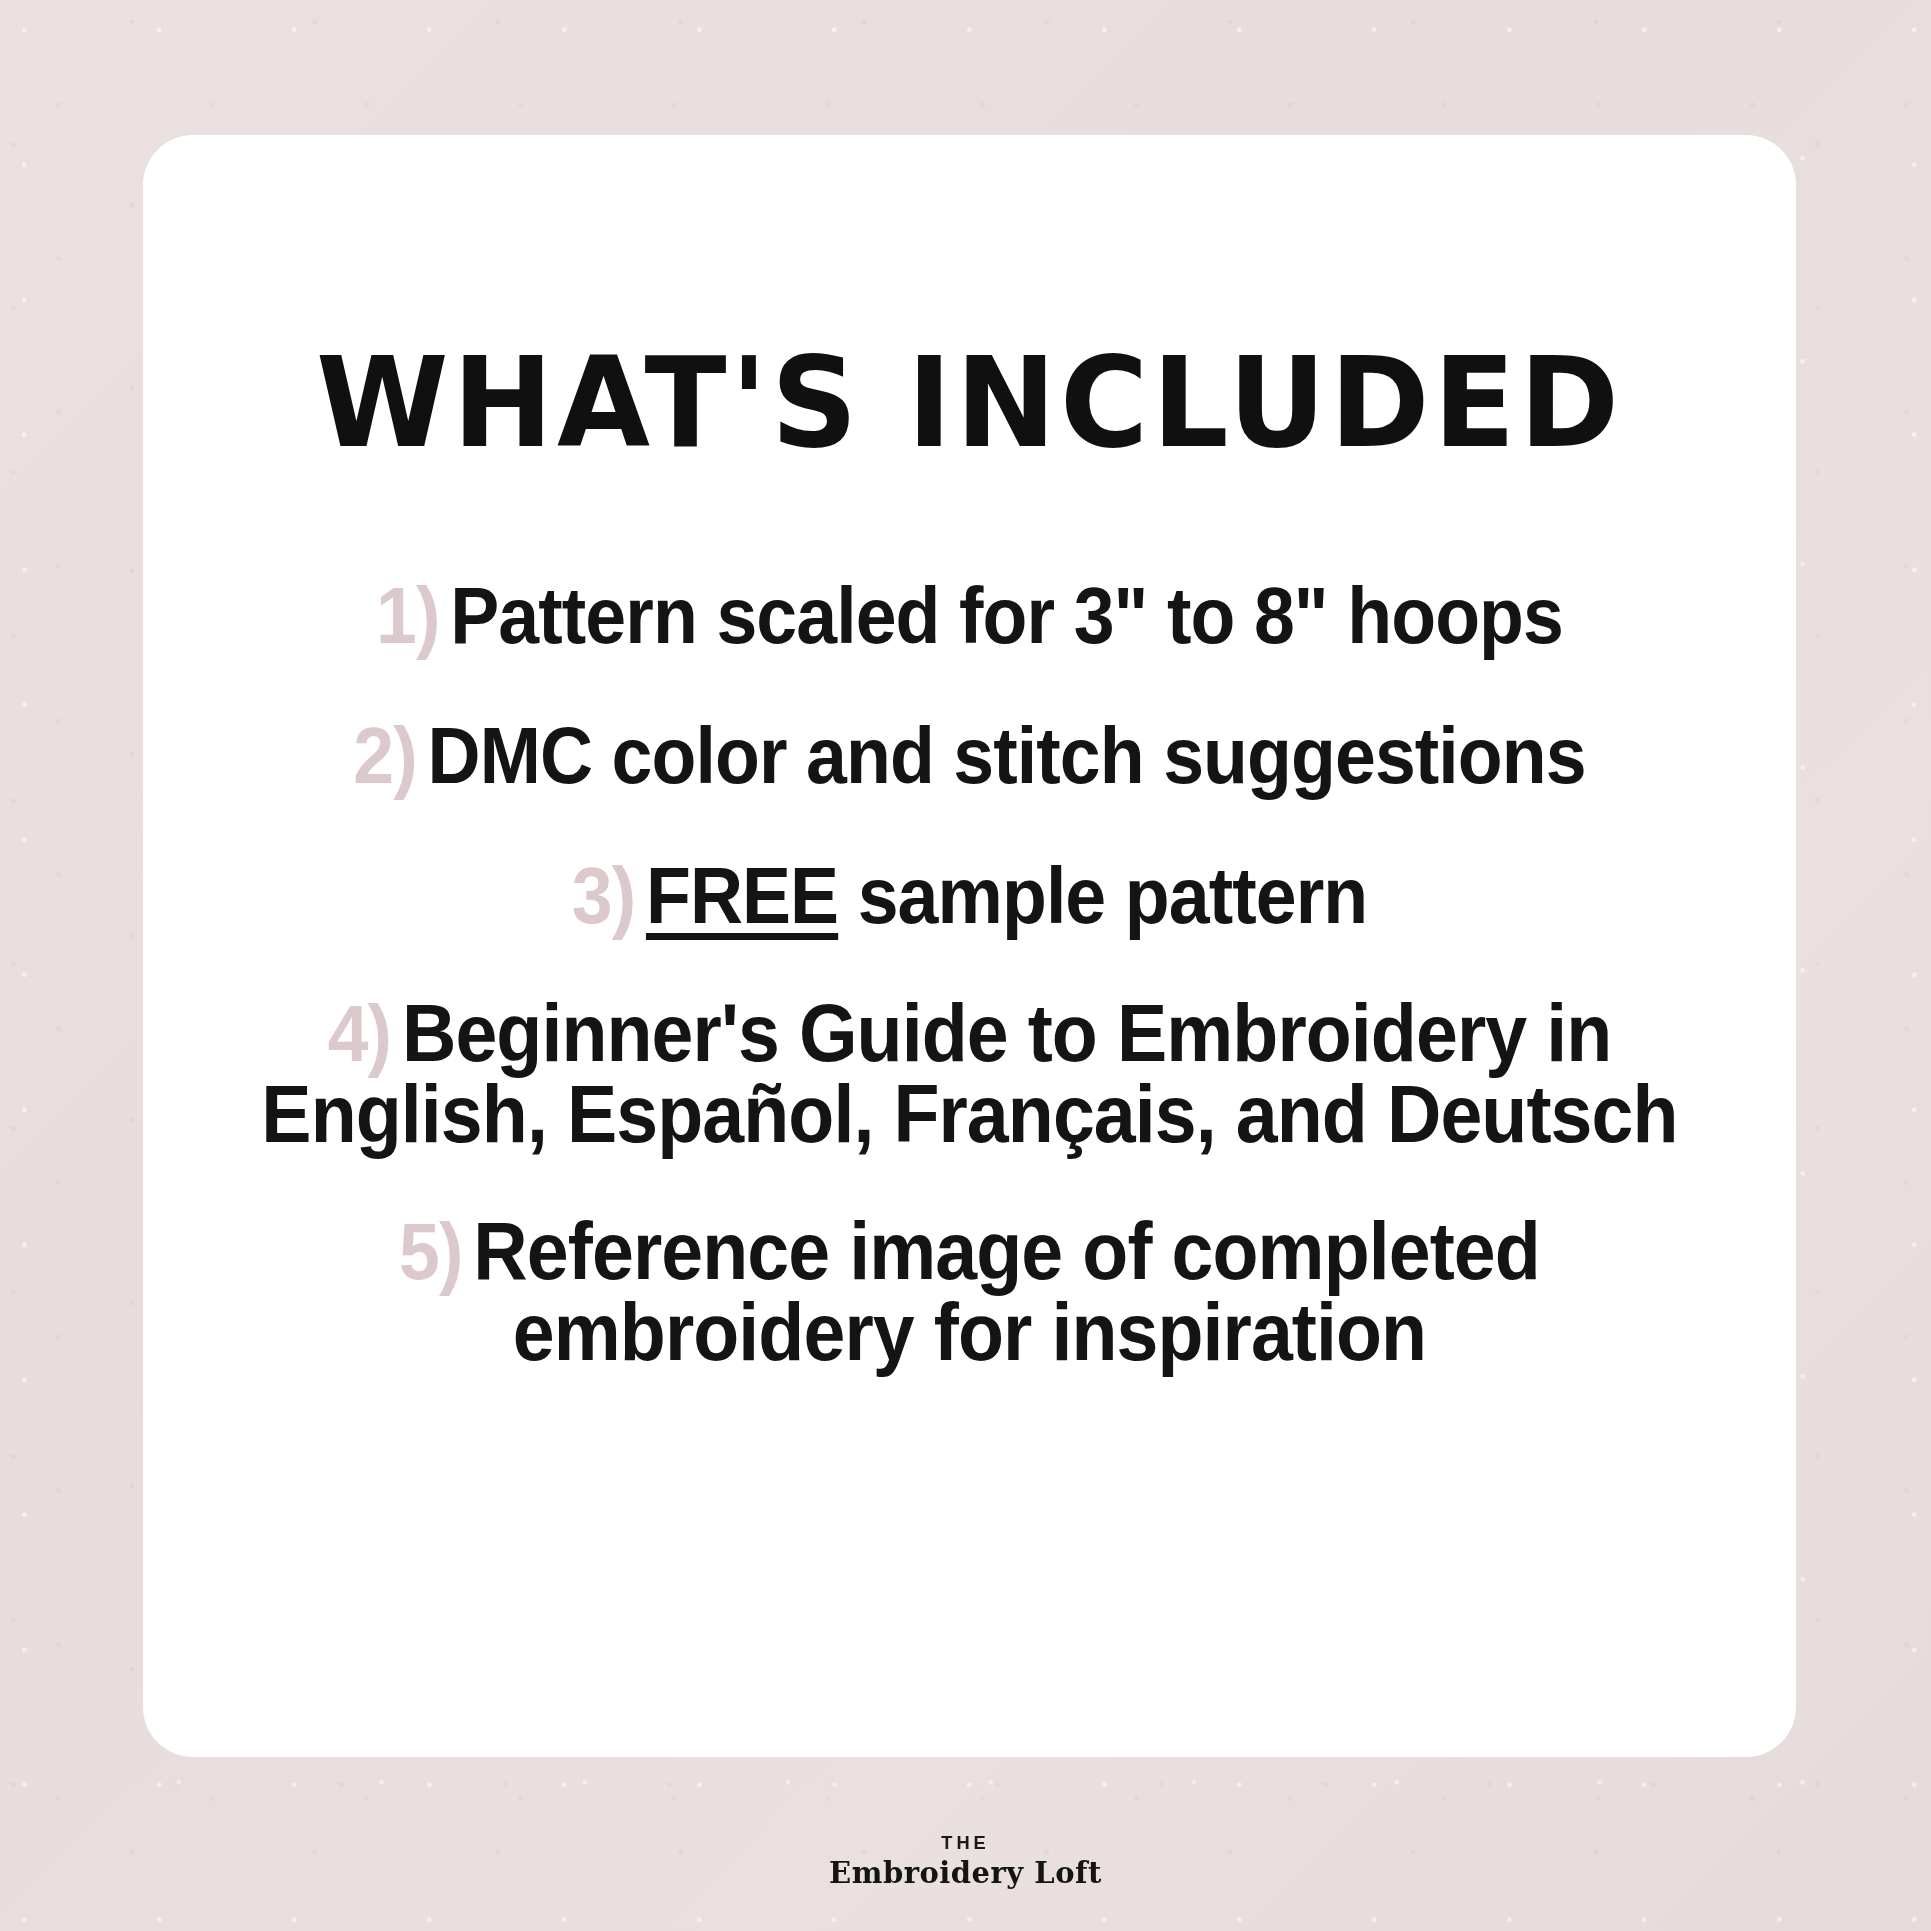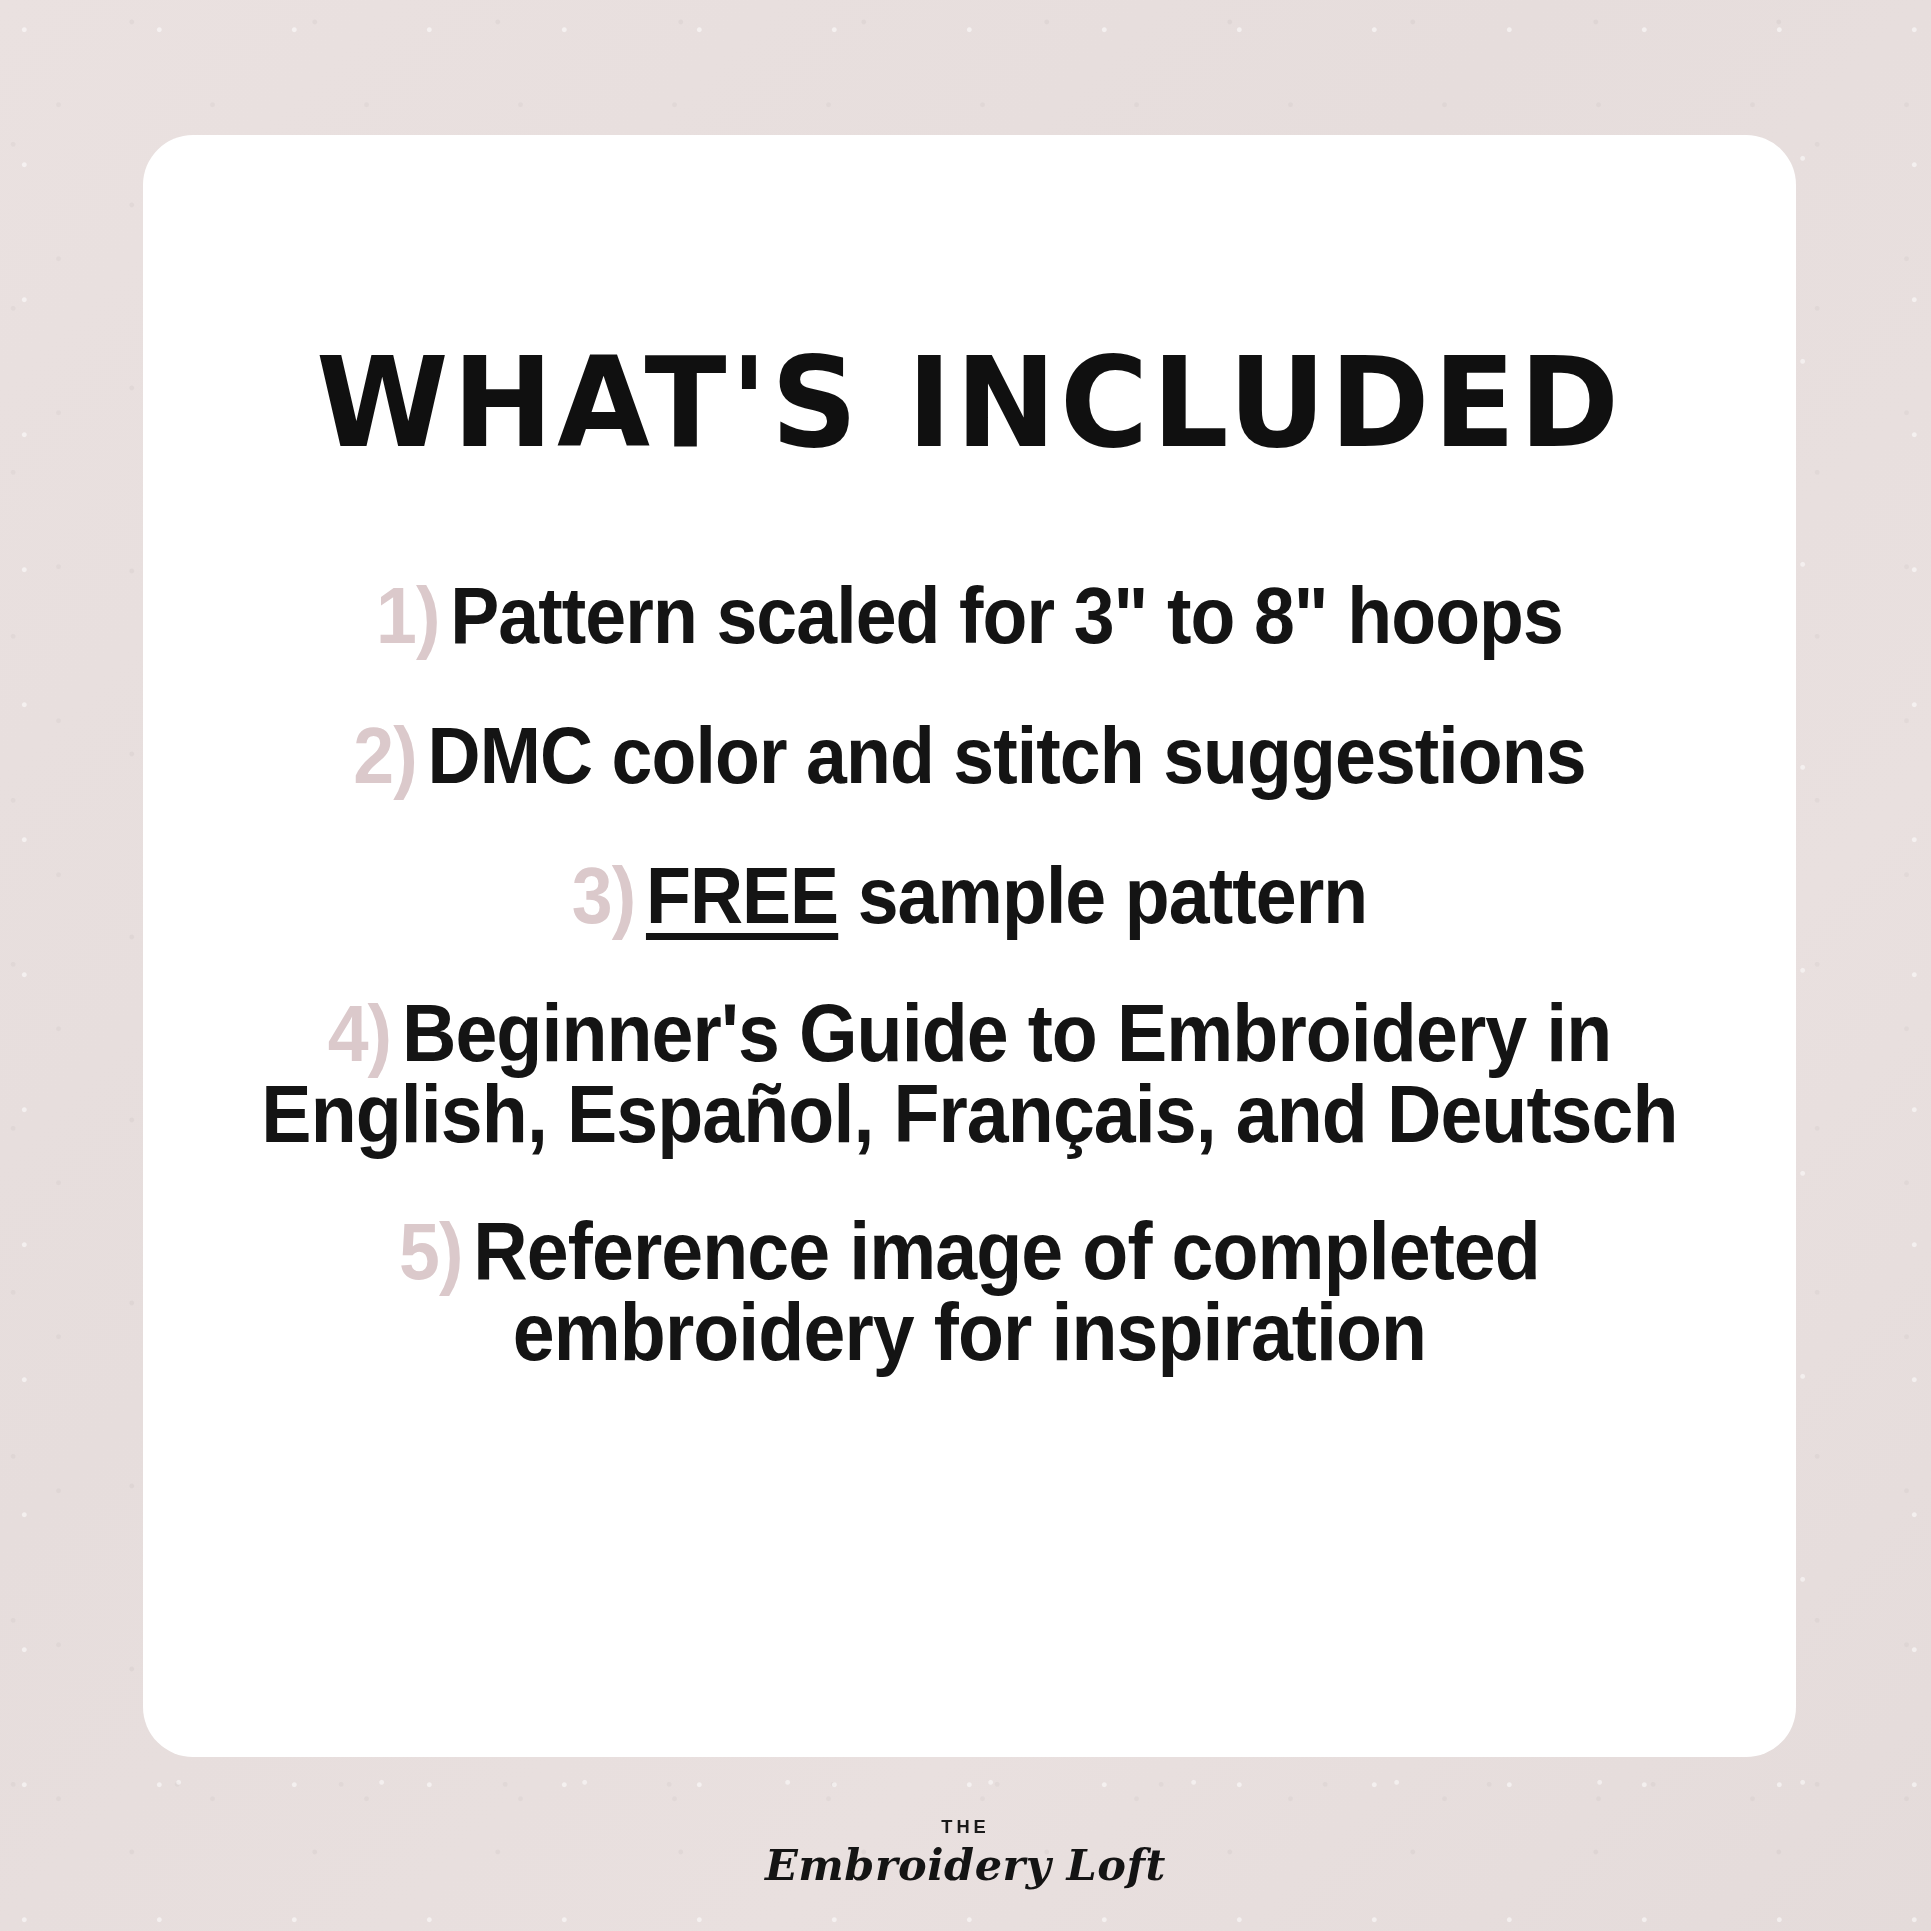--- a/index.html
+++ b/index.html
@@ -104,23 +104,22 @@
   .brand-top {
     font-family: "Liberation Sans", sans-serif;
     font-size: 18.3px;
     letter-spacing: 3.9px;
     font-weight: 700;
     color: #1a1a1a;
     margin-bottom: 1.9px;
   }
   .brand-name {
     font-family: "DejaVu Serif", serif;
-    font-style: italic;
     font-weight: 700;
-    font-size: 43px;
+    font-size: 29px;
     color: #141414;
     letter-spacing: 0.5px;
   }
 </style>
 </head>
 <body>
 
 <div class="page">
 
   <div class="card">

